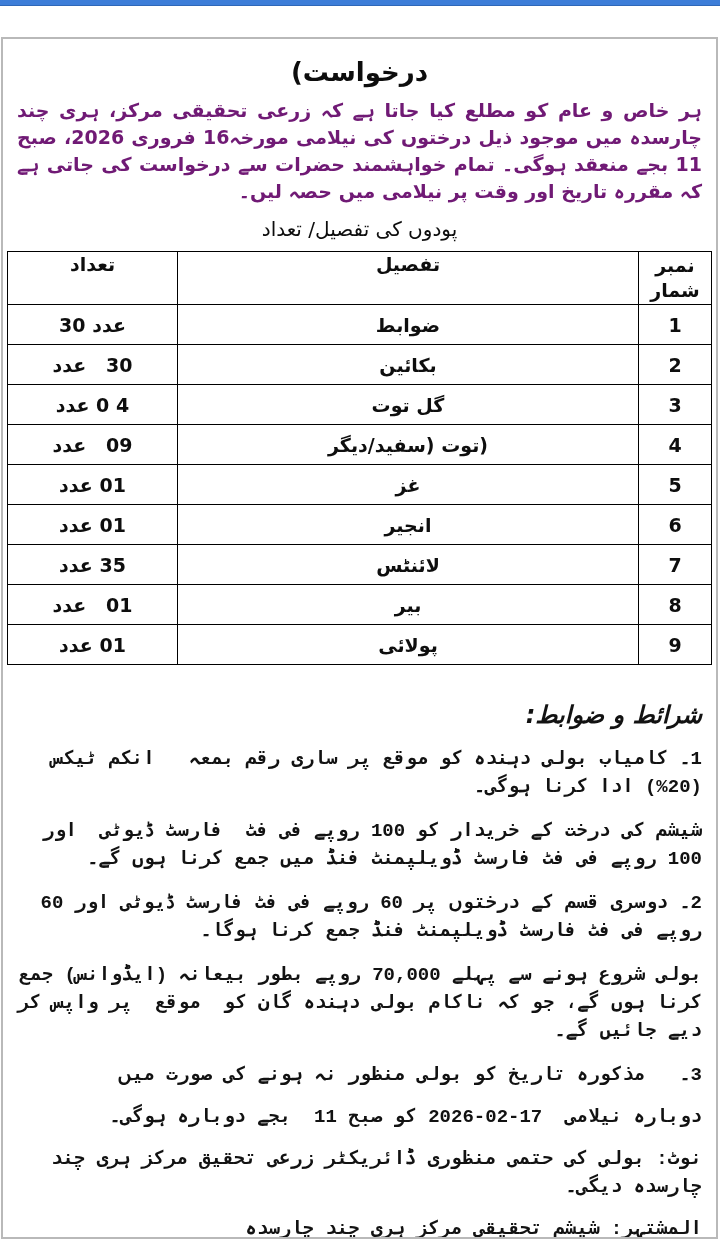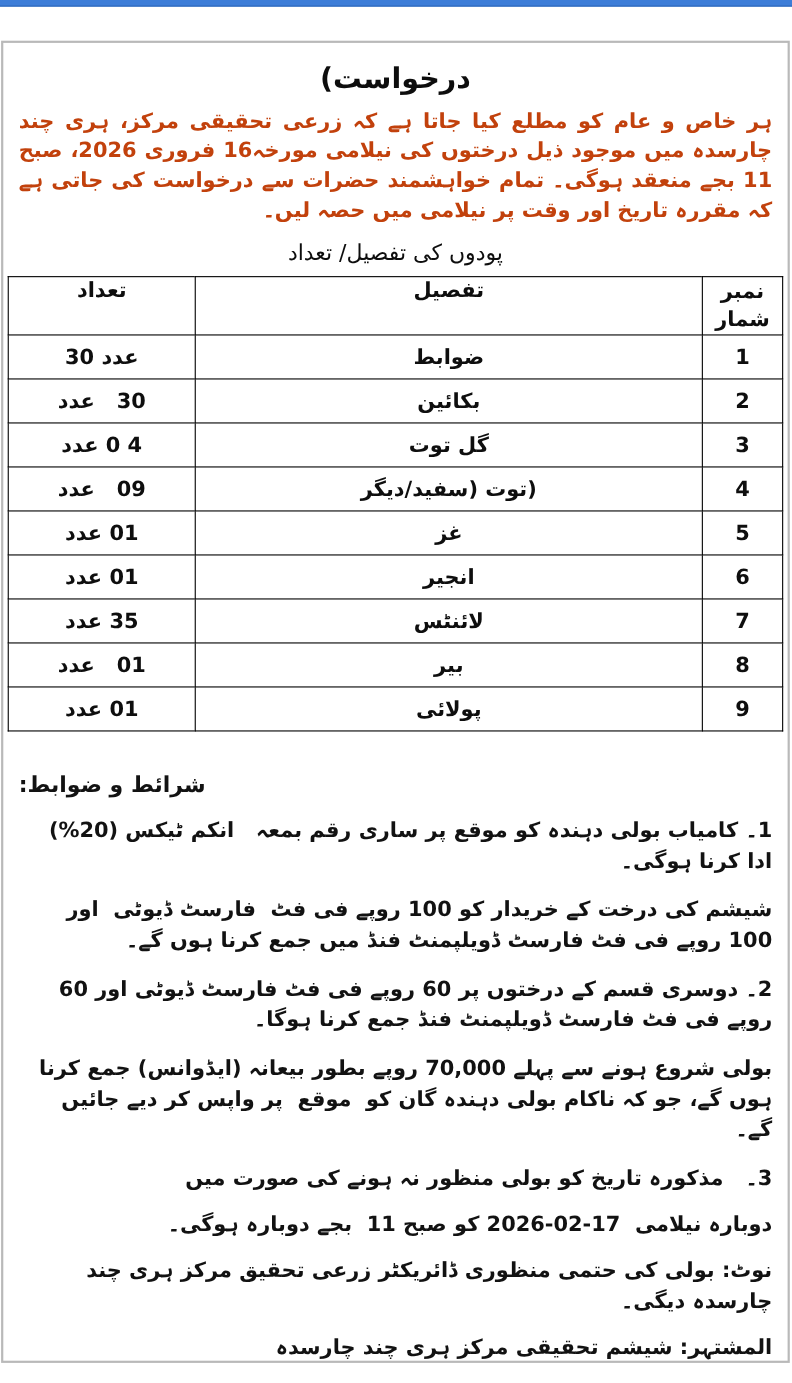--- a/index.html
+++ b/index.html
@@ -36,21 +36,21 @@
     color: #0d0d0d;
   }
   .doc-title span { direction: ltr; unicode-bidi: isolate; }
   .intro {
     direction: rtl;
     text-align: justify;
     font-size: 19px;
     line-height: 27px;
     font-weight: bold;
     padding: 10px 14px 0 14px;
-    color: #c2410c;
+    color: #701a75;
   }
   .table-title {
     direction: rtl;
     text-align: center;
     font-size: 20px;
     font-weight: normal;
     margin-top: 12px;
     color: #0d0d0d;
   }
   table.plants {
@@ -77,31 +77,33 @@
   th.h-sno { text-align: right; padding-right: 8px; line-height: 25px; height: 52px; }
   th.h-detail, th.h-qty { padding-top: 3px; }
   td.qty span { unicode-bidi: isolate; white-space: pre; }
   .terms {
     direction: rtl;
     padding: 0 14px 0 14px;
     color: #121212;
   }
   .terms-heading {
     margin-top: 36px;
-    font-size: 20px;
+    font-size: 24px;
     font-weight: bold;
-    text-align: left;
+    text-align: right;
+    font-style: italic;
   }
   .term-block {
     margin-top: 16px;
     font-size: 19px;
     line-height: 28px;
     font-weight: bold;
     text-align: right;
     white-space: pre-wrap;
+    font-family: Liberation Mono, monospace;
   }
   .term-block.tight { margin-top: 14px; }
 </style>
 </head>
 <body>
 
 <div class="topbar"></div>
 
 <div class="page">
 

